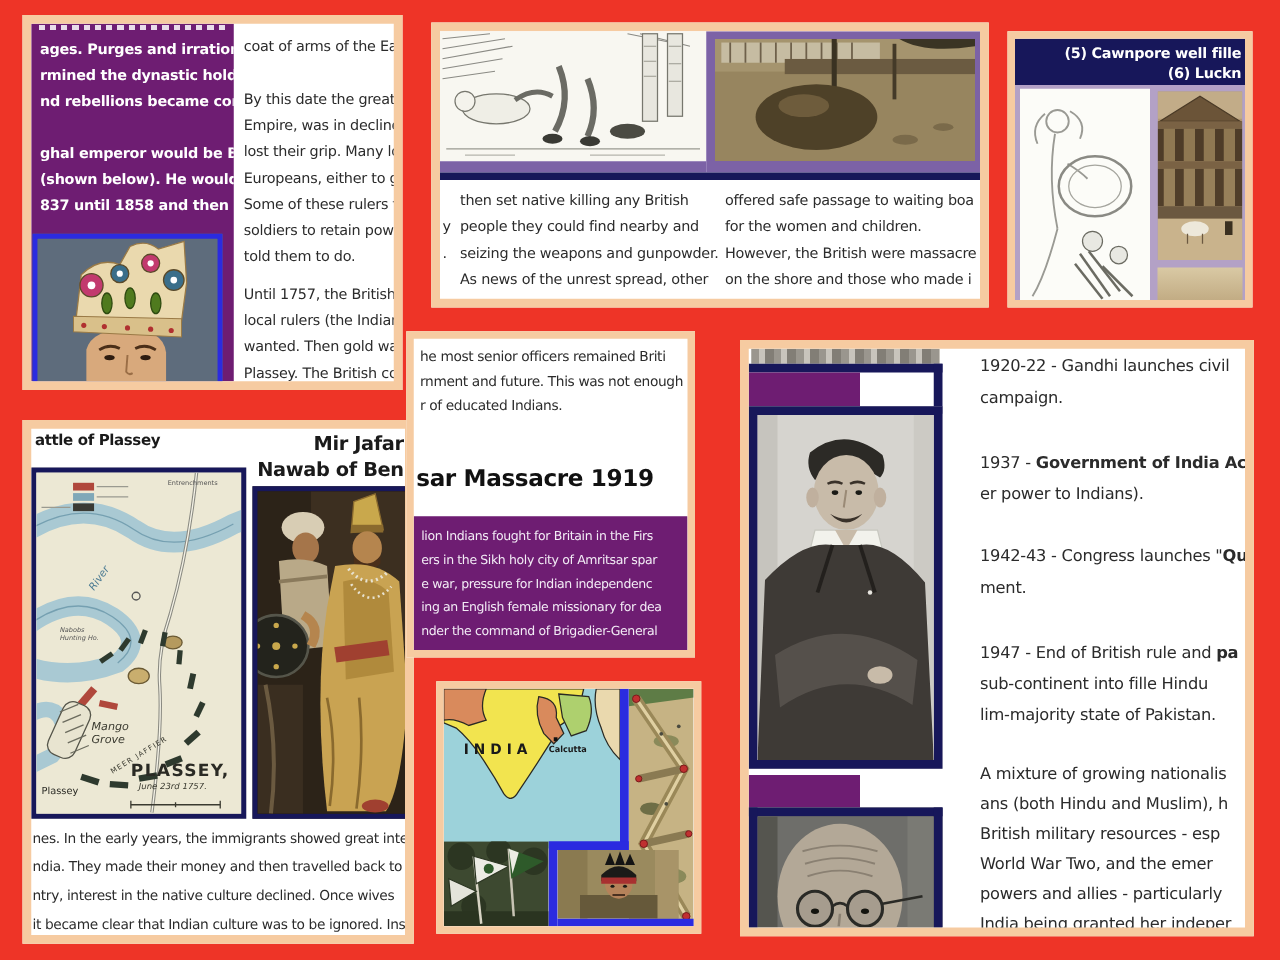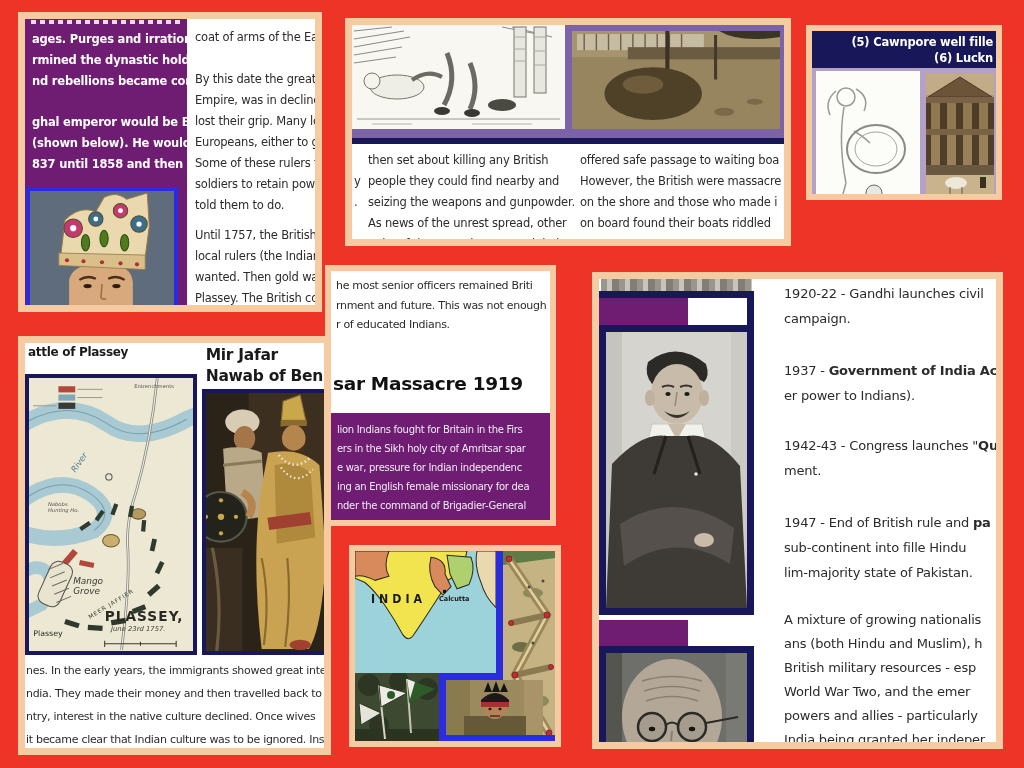--- a/index.html
+++ b/index.html
@@ -146,35 +146,36 @@
         <ellipse cx="150" cy="80" rx="10" ry="4" fill="#7A6A4A"></ellipse>
         <ellipse cx="180" cy="70" rx="8" ry="3" fill="#7A6A4A"></ellipse>
       </svg>
     </div>
   </div>
   <div class="abs" style="left:0;top:104px;width:213px;height:9px;background:#7C62A6"></div>
   <div class="abs" style="left:0;top:113px;width:432px;height:6px;background:#17175A"></div>
   <div class="abs btxt ln" style="left:2px;top:146px">y</div>
   <div class="abs btxt ln" style="left:2px;top:167px">.</div>
   <div class="abs btxt" style="left:16px;top:125px">
-    <div class="ln">then set about killing any British</div>
+    <div class="ln">then set native killing any British</div>
     <div class="ln">people they could find nearby and</div>
     <div class="ln">seizing the weapons and gunpowder.</div>
     <div class="ln">As news of the unrest spread, other</div>
     <div class="ln">units of the Bengal Army mutinied.</div>
   </div>
   <div class="abs btxt" style="left:228px;top:125px">
     <div class="ln">offered safe passage to waiting boa</div>
+    <div class="ln">for the women and children.</div>
     <div class="ln">However, the British were massacre</div>
     <div class="ln">on the shore and those who made i</div>
     <div class="ln">on board found their boats riddled</div>
   </div>
 </div>
 
-<div class="p" style="left:806px;top:25px;width:196px;height:175px;border-width:6px">
+<div class="p" style="left:806px;top:25px;width:196px;height:221px;border-width:6px">
   <div class="abs" style="left:0;top:0;width:184px;height:37px;background:#17175A;color:#fff;font-weight:bold;font-size:11.5px;line-height:16px;text-align:right;box-sizing:border-box;padding:3px 3px 0 0;letter-spacing:-0.2px">
     <div class="ln">(5) Cawnpore well fille</div>
     <div class="ln">(6) Luckn</div>
   </div>
   <div class="abs" style="left:0;top:37px;width:184px;height:172px;background:#B3A1C6">
     <div class="abs" style="left:4px;top:3px;width:104px;height:169px;background:#FCFCF8;overflow:hidden">
       <svg width="100%" height="100%" viewBox="0 0 104 169" preserveAspectRatio="none">
         <rect width="104" height="169" fill="#FCFCF8"></rect>
         <g stroke="#9A9A94" stroke-width="1.5" fill="none">
           <circle cx="30" cy="26" r="9"></circle>
@@ -220,21 +221,21 @@
           <line x1="36" y1="114" x2="36" y2="122" stroke="#6B5840"></line>
         <rect x="54" y="104" width="6" height="11" fill="#3A3020"></rect>
       </svg>
     </div>
     <div class="abs" style="left:114px;top:146px;width:68px;height:26px;background:linear-gradient(180deg,#D9C9A4,#C2AC84)"></div>
   </div>
 </div>
 
 <div class="p" style="left:18px;top:336px;width:313px;height:419px">
   <div class="abs ln" style="left:3px;top:2px;font-size:12px;font-weight:bold;color:#1a1a1a;letter-spacing:-0.3px">attle of Plassey</div>
-  <div class="abs" style="right:1px;top:2px;font-size:15.5px;font-weight:600;line-height:21px;color:#1a1a1a;letter-spacing:-0.3px">
+  <div class="abs" style="right:1px;top:2px;text-align:right;font-size:15.5px;font-weight:600;line-height:21px;color:#1a1a1a;letter-spacing:-0.3px">
     <div class="ln">Mir Jafar</div>
     <div class="ln">Nawab of Ben</div>
   </div>
   <div class="abs" style="left:0;top:31px;width:164px;height:273px;border:4px solid #17175A;background:#ECE8D4;overflow:hidden">
     <svg width="100%" height="100%" viewBox="0 0 156 265" preserveAspectRatio="none">
       <rect width="156" height="265" fill="#ECE8D4"></rect>
       <path d="M-8,46 Q36,18 74,44 Q104,66 150,40 L160,36" stroke="#A9C9D3" stroke-width="16" fill="none"></path>
       <path d="M-8,46 Q36,18 74,44 Q104,66 150,40" stroke="#5F8FA3" stroke-width="1" fill="none" opacity="0.7"></path>
       <path d="M-8,120 Q28,92 58,112 Q84,130 62,148 Q26,162 -8,150" stroke="#A9C9D3" stroke-width="15" fill="none"></path>
       <path d="M-8,120 Q28,92 58,112 Q84,130 62,148" stroke="#5F8FA3" stroke-width="1" fill="none" opacity="0.7"></path>

